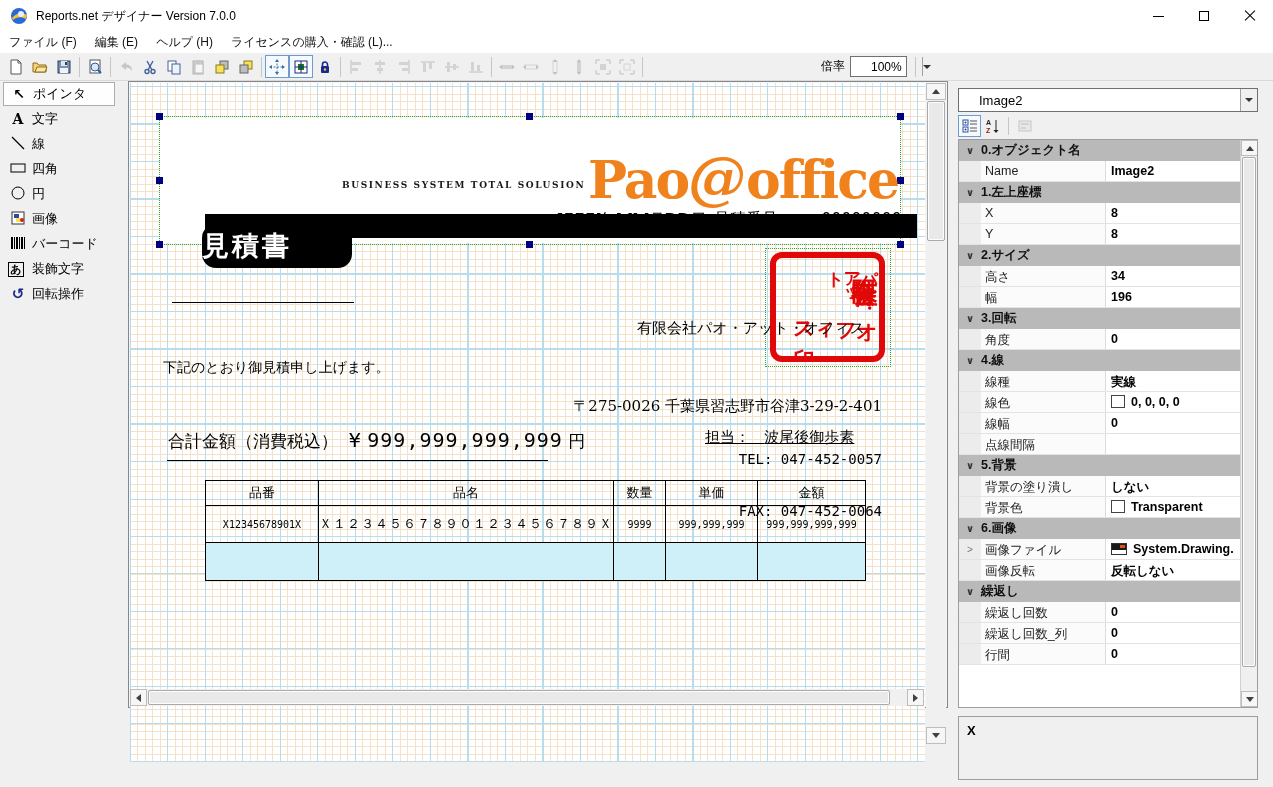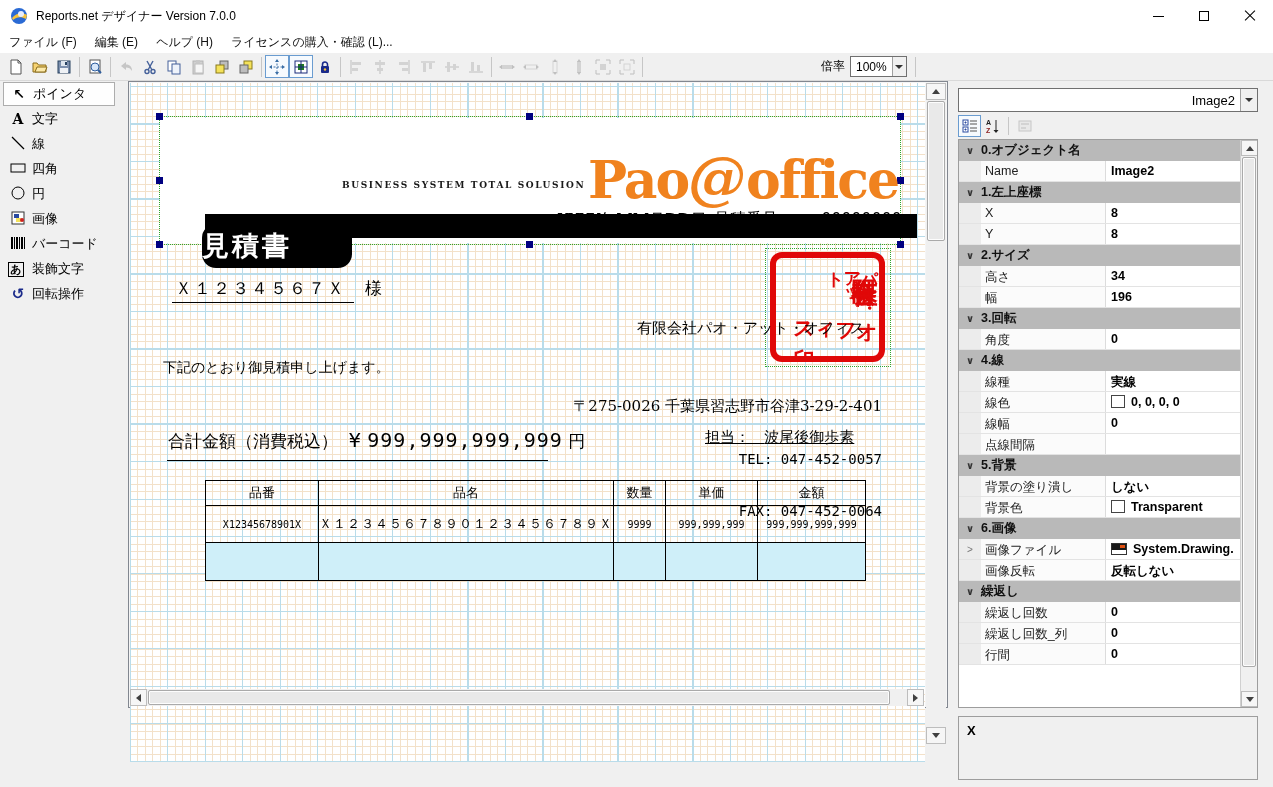--- a/index.html
+++ b/index.html
@@ -24,21 +24,21 @@
 
   
   .toolbar { height:28px; background:#f0f0f0; border-bottom:1px solid #d9d9d9; display:flex; align-items:center; padding-left:4px; }
   .tbtn { width:24px; height:23px; display:flex; align-items:center; justify-content:center; border:1px solid transparent; }
   .tbtn.pressed { background:#f6fafe; border-color:#6a9cd0; }
   .tbtn.disabled { opacity:.40; filter:grayscale(1); }
   .tsep { width:1px; height:20px; background:#c6c6c6; margin:0 3px; }
   .zoom-area { margin-left:175px; display:flex; align-items:center; }
   .zoom-label { font-size:12px; margin-right:5px; }
   .combo { background:#fff; border:1px solid #707070; height:21px; display:flex; align-items:center; position:relative; }
-  .combo .val { font-size:12px; padding:0 5px; flex:1;text-align:right; }
+  .combo .val { font-size:12px; padding:0 20px; flex:1; }
   .combo .drop { width:17px; height:100%; border-left:1px solid #a0a0a0; background:#f0f0f0; display:flex; align-items:center; justify-content:center; }
   .arrow-down { width:0; height:0; border-left:4px solid transparent; border-right:4px solid transparent; border-top:4px solid #333; }
 
   
   .palette { position:absolute; left:0; top:81px; width:128px; bottom:0; background:#f0f0f0; }
   .pal-item { position:relative; height:24px; display:flex; align-items:center; font-size:13px; color:#000; padding-left:8px; margin:1px 0; }
   .pal-item.selected { background:#fefefe; border:1px solid #adadad; width:112px; margin-left:3px; padding-left:5px; }
   .pal-ico { width:20px; text-align:center; margin-right:4px; font-size:14px; flex:0 0 20px; }
 
   
@@ -436,21 +436,20 @@
     <div class="uline" style="left:560px;top:151px;width:197px;"></div>
 
     <div class="stamp-bounds">
       <div class="stamp">
         <span class="st1">有限会社</span>
         <span class="st2">パオ・アット</span>
         <span class="st3">オフィス印</span>
       </div>
     </div>
 
-    <span class="customer">Ｘ１２３４５６７Ｘ　様</span>
     <div class="uline" style="left:42px;top:219px;width:182px;"></div>
 
     <span class="company">有限会社パオ・アット・オフィス</span>
     <span class="greeting">下記のとおり御見積申し上げます。</span>
     <div class="addr-block">
       <div>〒275-0026 千葉県習志野市谷津3-29-2-401</div>
       <div class="monofont" style="font-size:14px;">TEL: 047-452-0057</div>
       <div class="monofont" style="font-size:14px;">FAX: 047-452-0064</div>
     </div>
 

